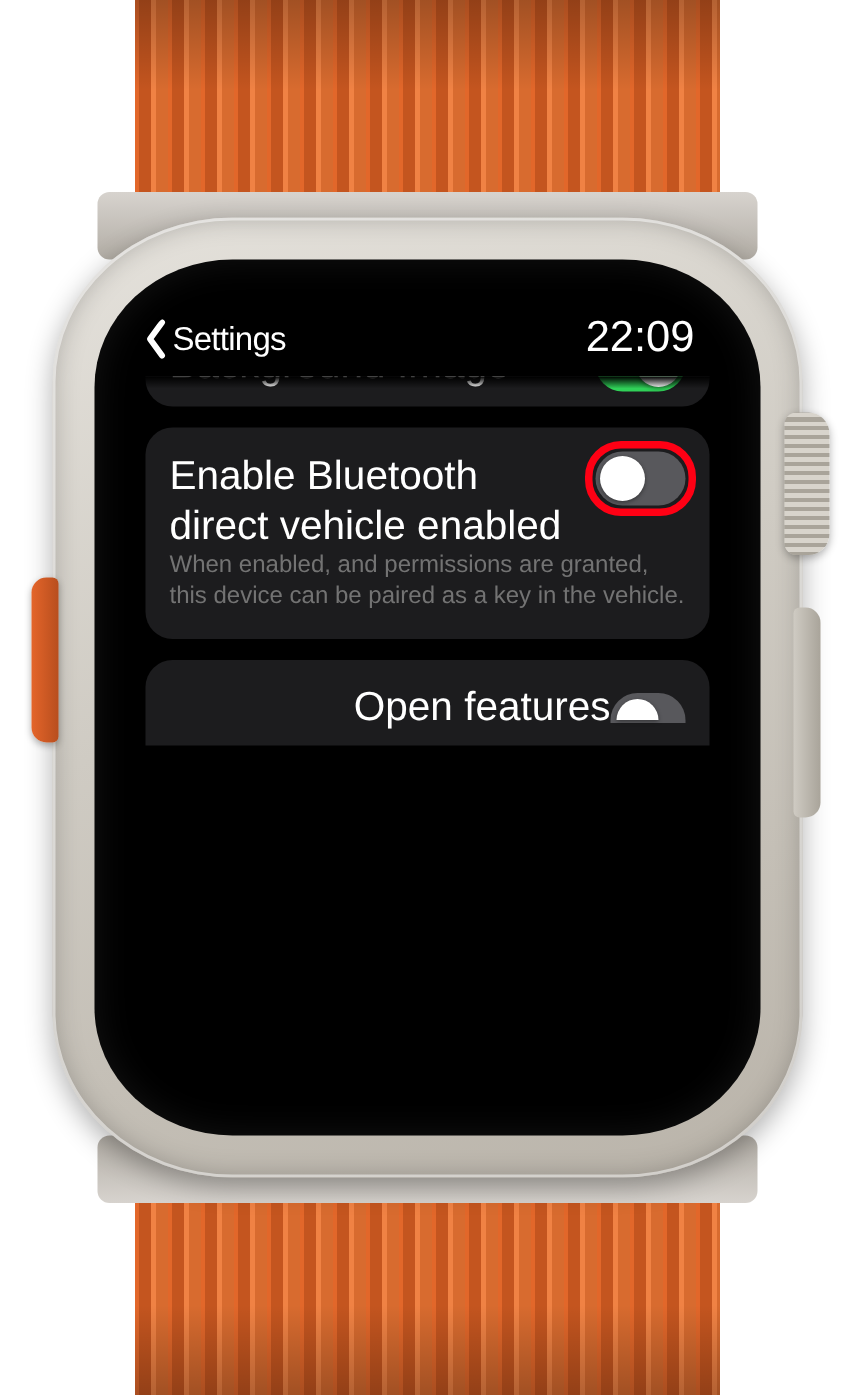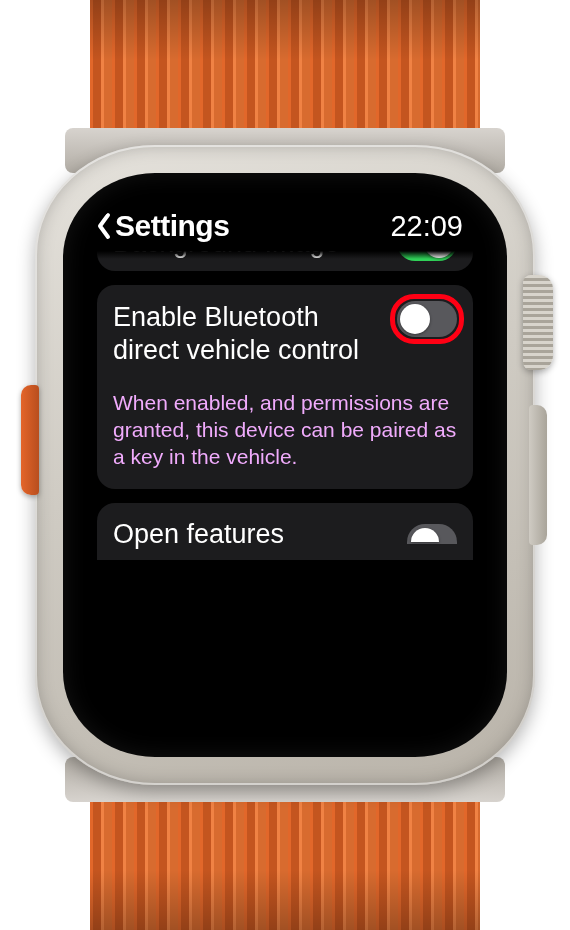--- a/index.html
+++ b/index.html
@@ -110,22 +110,22 @@
     .status-bar {
       display: flex;
       align-items: center;
       justify-content: space-between;
       padding: 14px 22px 6px 10px;
     }
     .back {
       display: flex;
       align-items: center;
       gap: 2px;
-      font-size: 30px;
-      font-weight: 700;
+      font-size: 22px;
+      font-weight: 400;
       letter-spacing: -0.5px;
     }
     .chevron {
       width: 18px; height: 30px;
       display: inline-block;
     }
     .time {
       font-size: 29px;
       font-weight: 500;
       letter-spacing: 0px;
@@ -167,34 +167,33 @@
       gap: 10px;
     }
     .toggle-row .label {
       font-size: 27px;
       line-height: 1.22;
       font-weight: 400;
       color: #fff;
       flex: 1;
     }
     .desc {
-      margin-top: 22px;
-      font-size: 21px;
+      font-size: 16px;
       line-height: 1.3;
-      color: #f0abfc;
+      color: #737373;
     }
 
     .row-bottom {
       background: #1c1c1e;
       border-radius: 18px 18px 0 0;
       margin-top: 14px;
       padding: 16px 16px 10px 16px;
       display: flex;
       align-items: center;
-      justify-content: space-between;
+      justify-content: flex-end;
     }
     .row-bottom .label {
       font-size: 27px;
       font-weight: 400;
       color: #fff;
     }
 
     .switch {
       width: 60px;
       height: 36px;
@@ -287,21 +286,21 @@
 
         <div class="row-partial">
           <span class="label">Background Image</span>
           <div class="switch on">
             <div class="knob"></div>
           </div>
         </div>
 
         <div class="group">
           <div class="toggle-row">
-            <div class="label">Enable Bluetooth direct vehicle control</div>
+            <div class="label">Enable Bluetooth direct vehicle enabled</div>
             <div class="switch-wrap">
               <div class="switch off">
                 <div class="knob"></div>
               </div>
               <div class="highlight-ring"></div>
             </div>
           </div>
           <div class="desc">When enabled, and permissions are granted, this device can be paired as a key in the vehicle.</div>
         </div>
 

